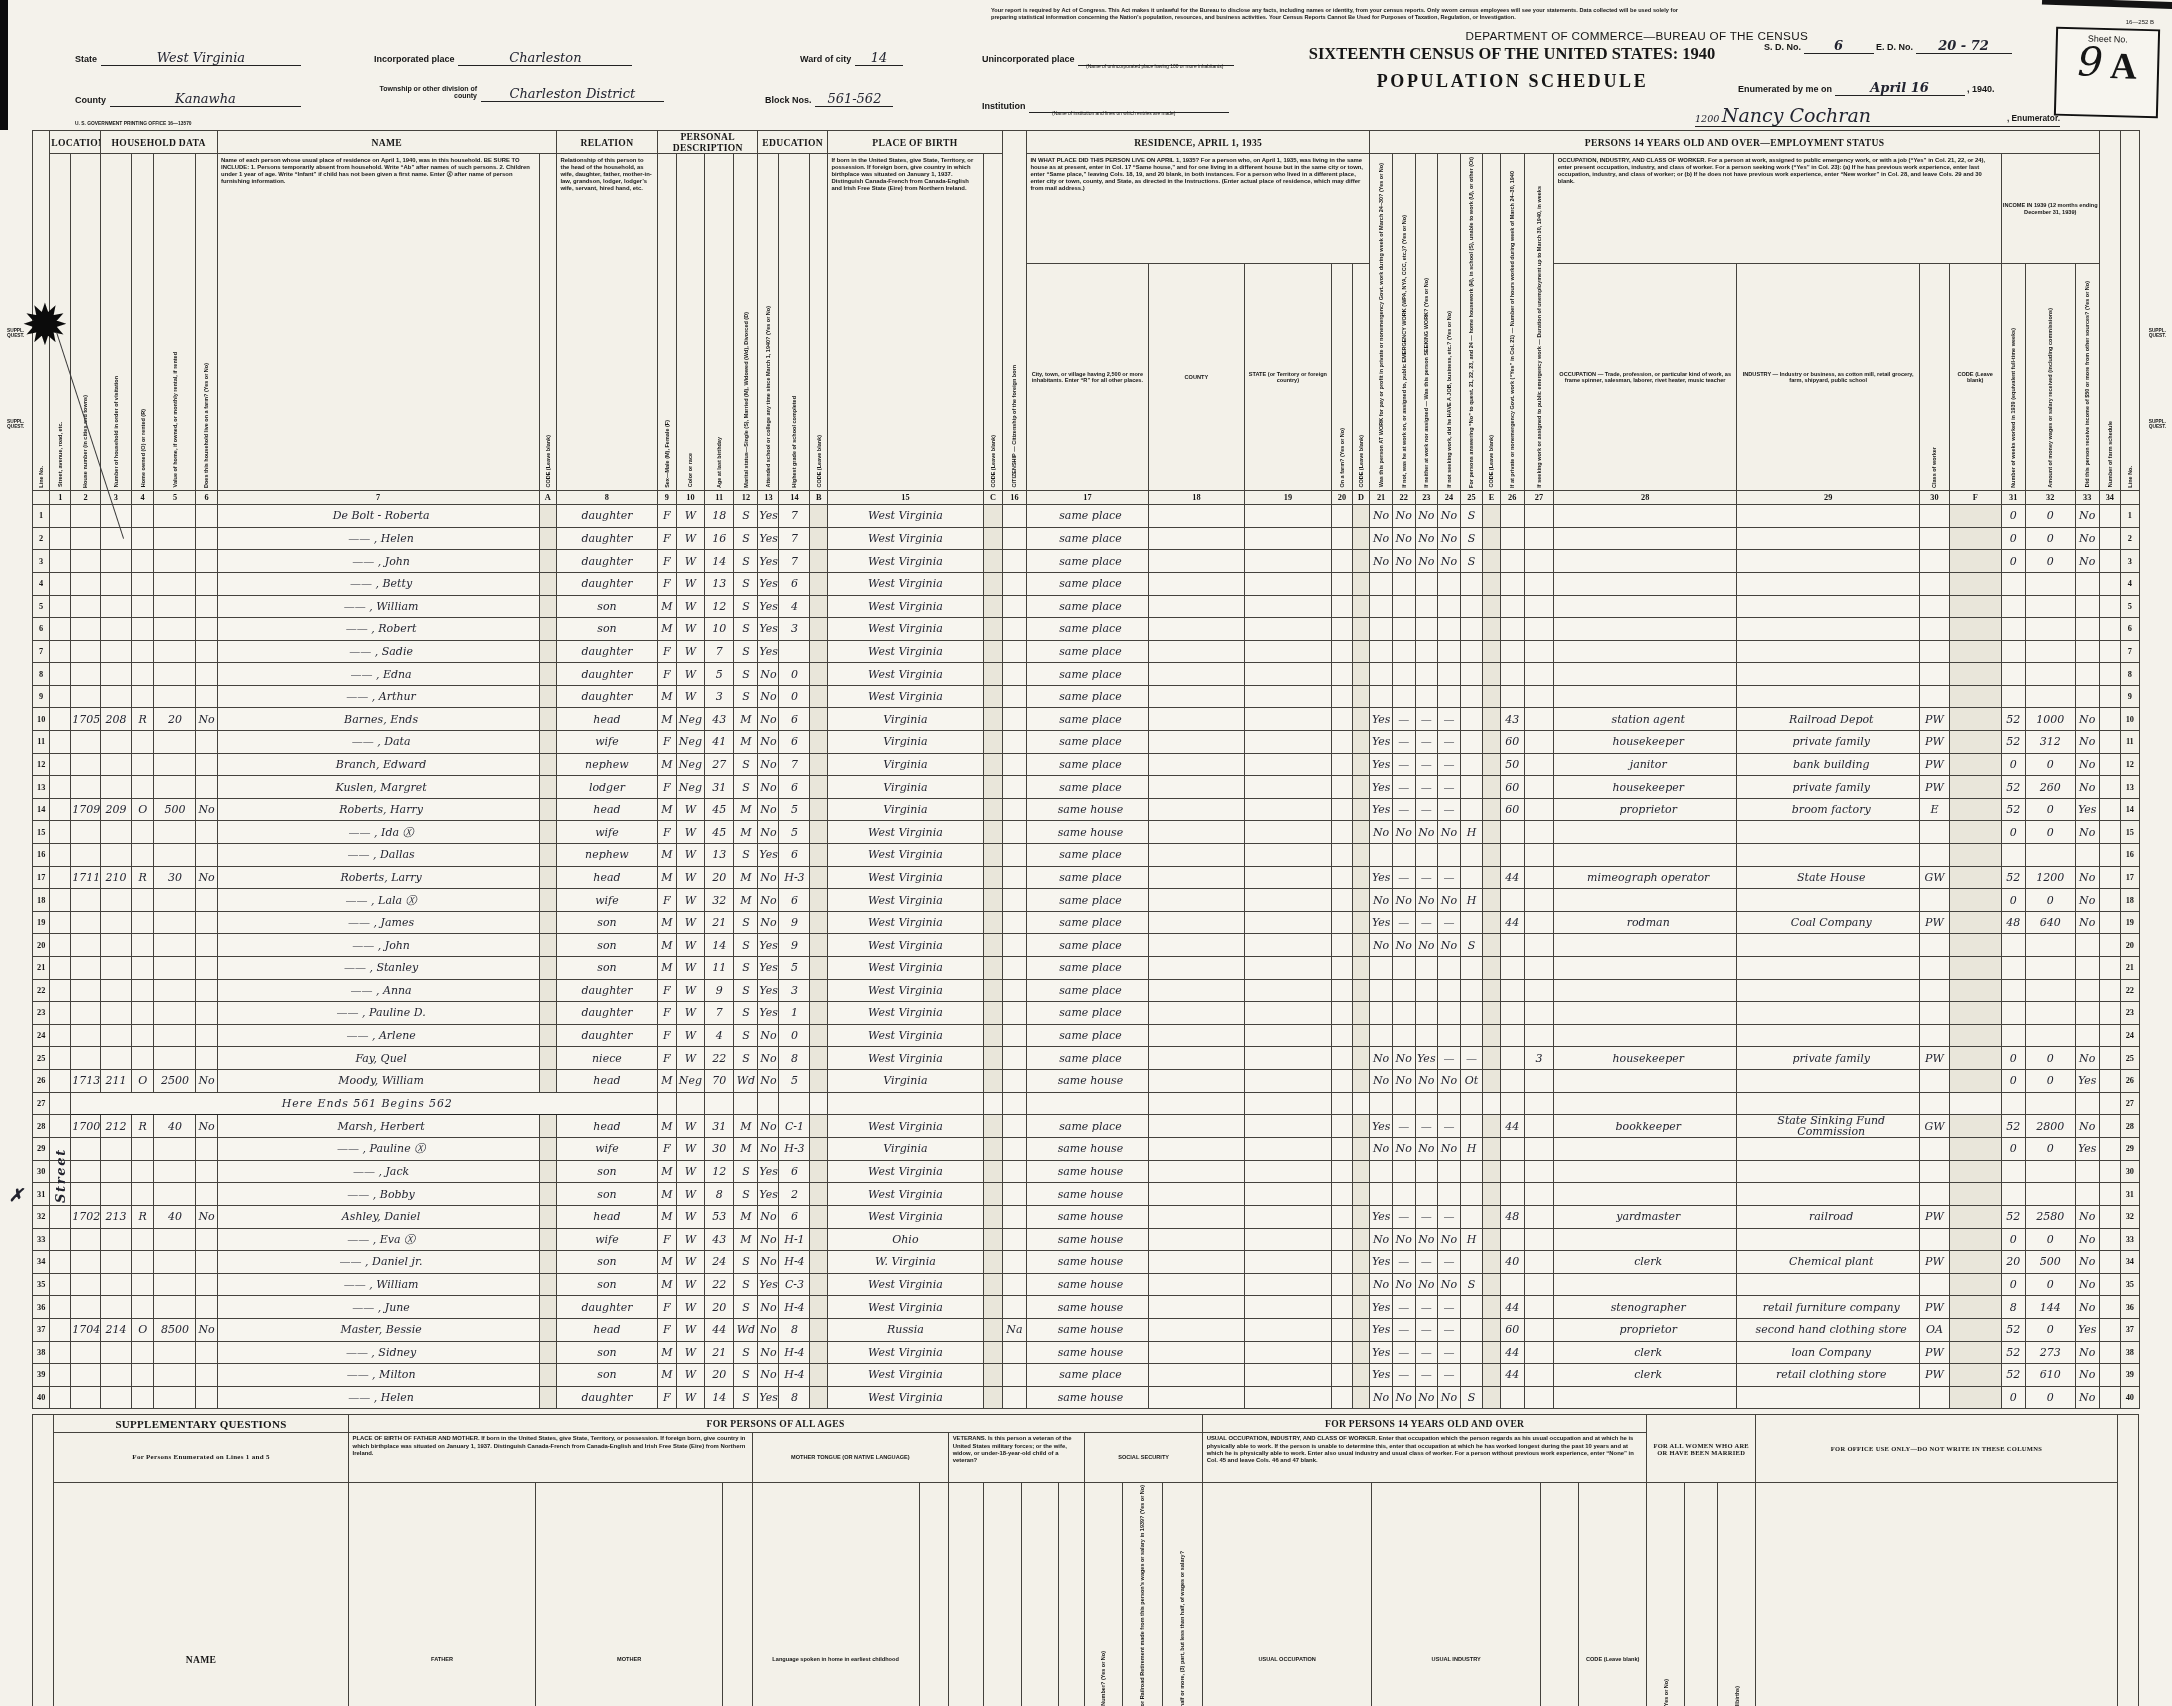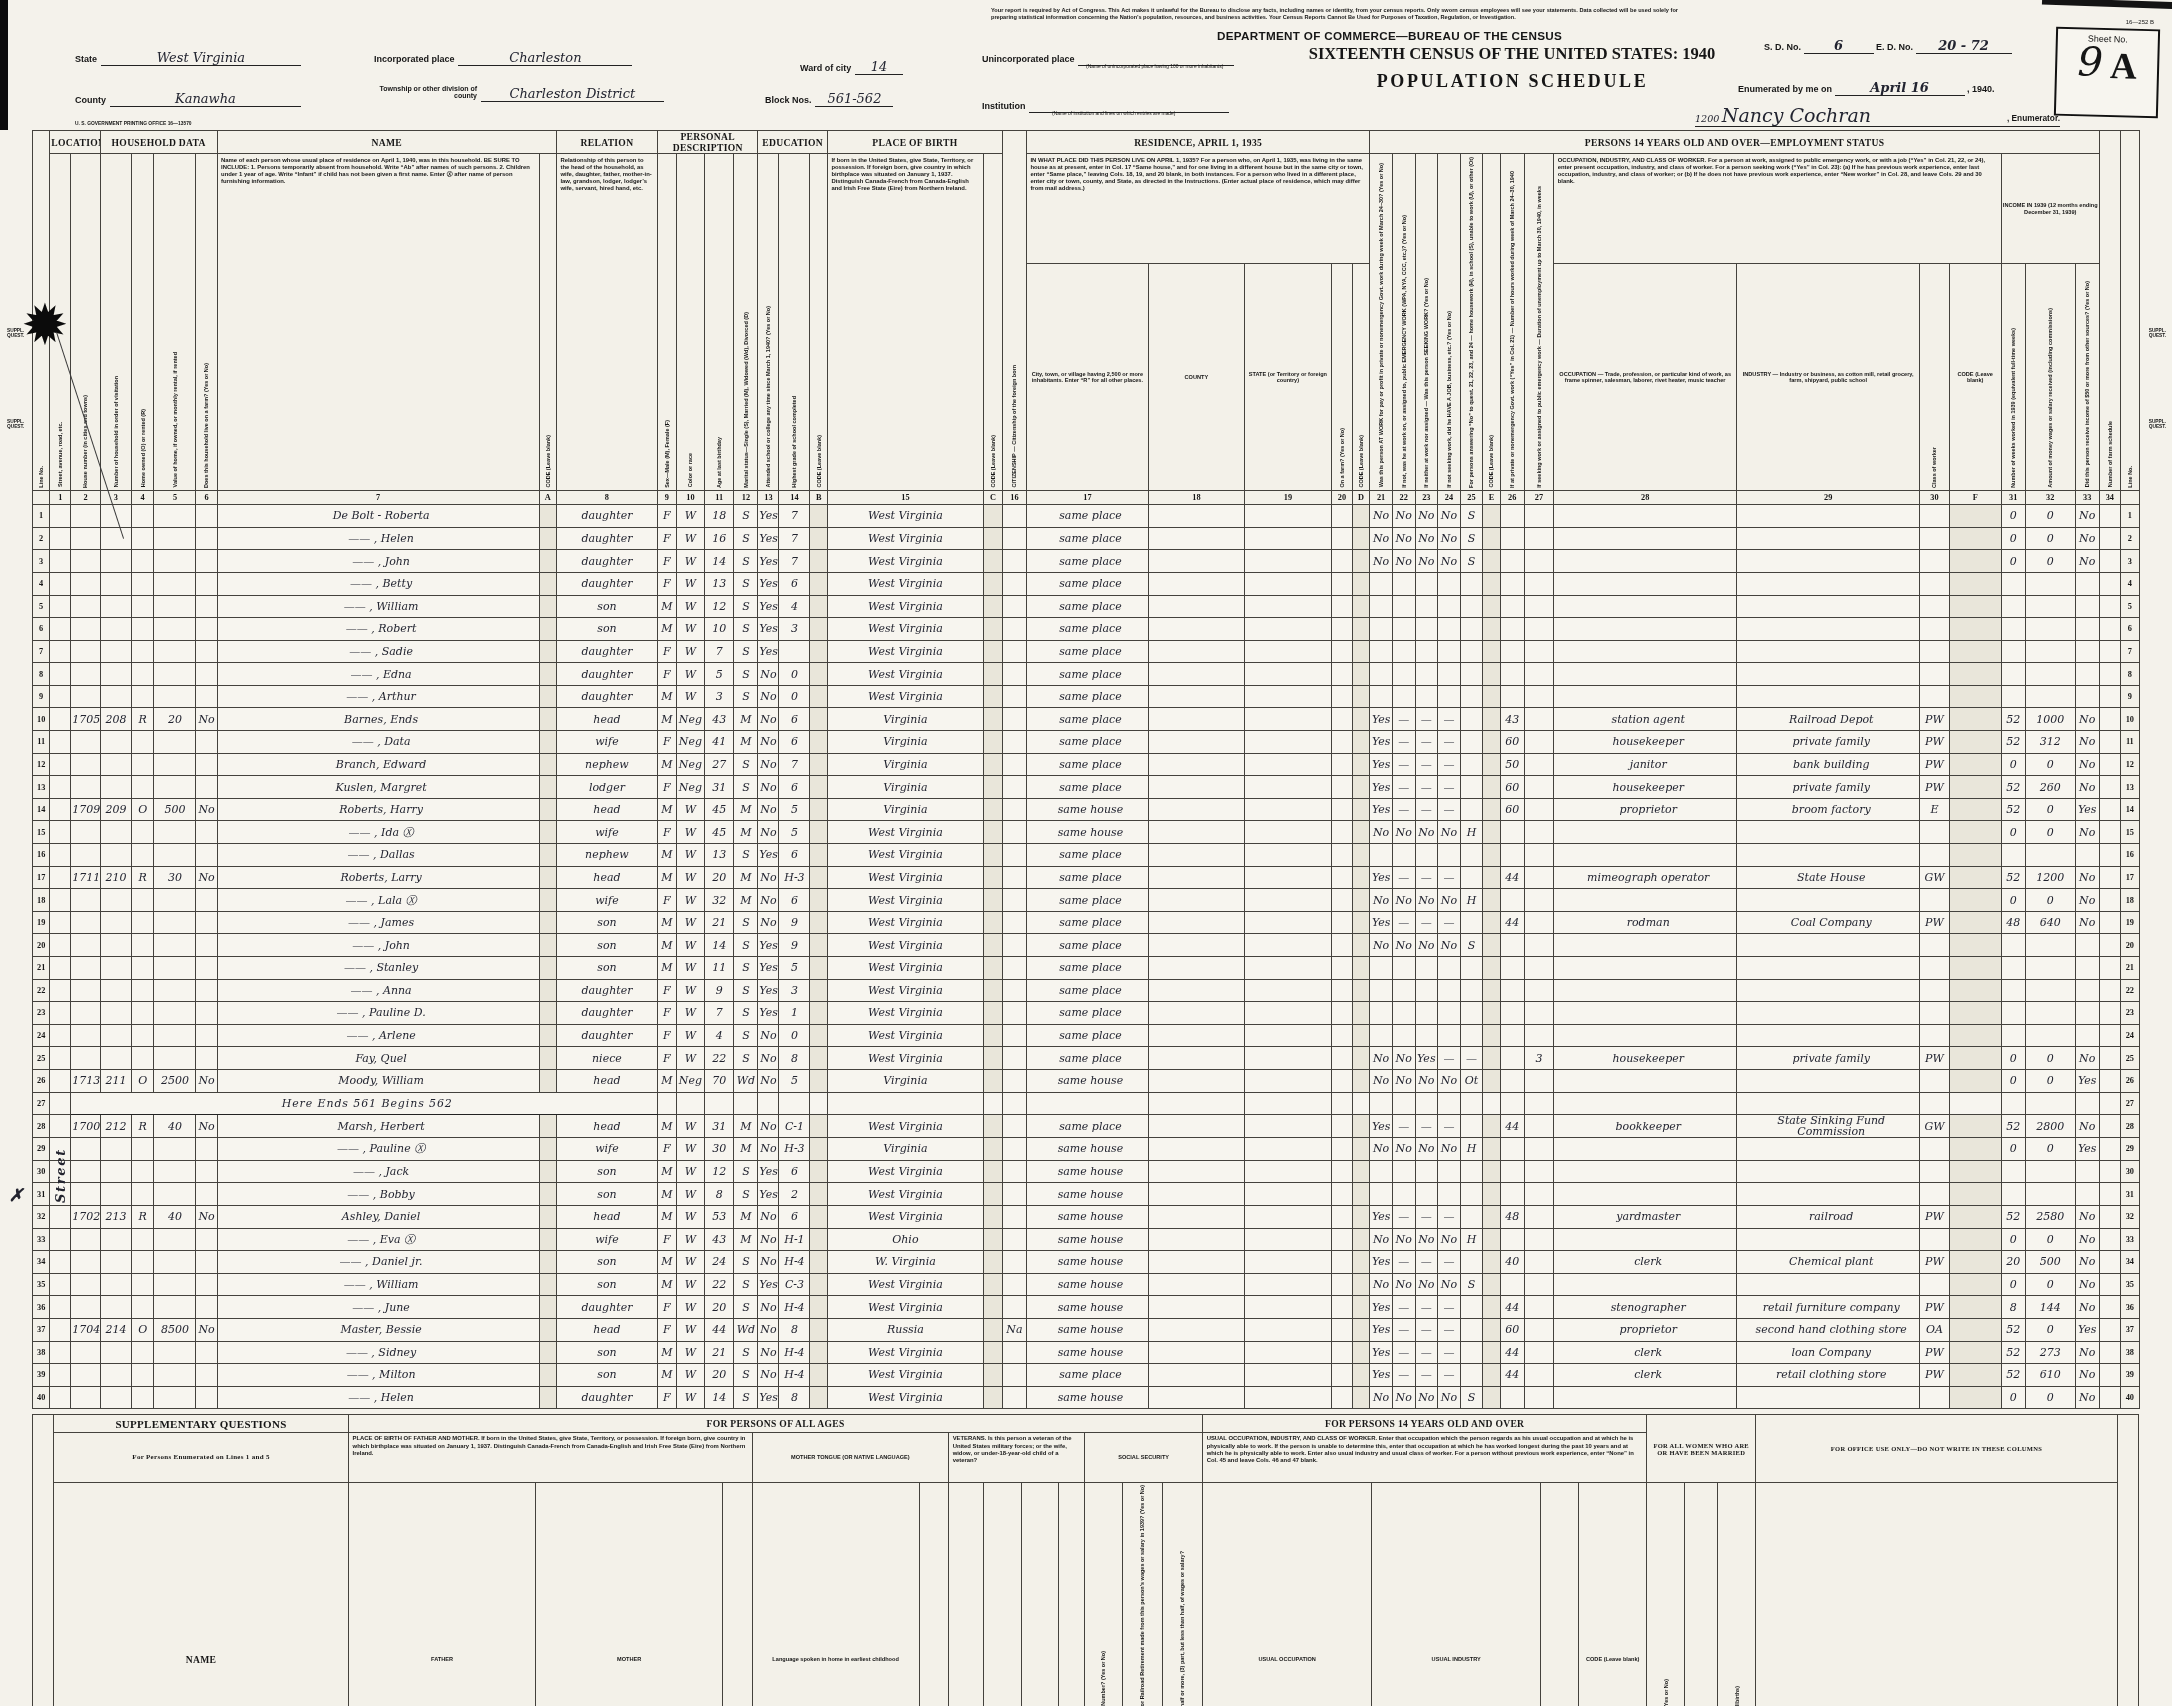--- a/index.html
+++ b/index.html
@@ -4,21 +4,21 @@
 <style>
   html,body{margin:0;padding:0;background:#9a968e;}
   .sheet{position:relative;width:2173px;height:1707px;background:#f4f2eb;overflow:hidden;
          color:#161616;font-family:"Liberation Sans",sans-serif;}
   .scan-l{position:absolute;left:0;top:0;width:7.8px;height:130px;background:#0c0c0c;}
   .scan-t{position:absolute;left:2042px;top:0;width:139px;height:7px;background:#141414;transform:rotate(2deg);}
   .hdr{position:relative;height:130px;}
   .hdr .abs{position:absolute;}
   .notice{left:991px;top:7px;width:687px;font-size:5.6px;line-height:1.25;font-weight:bold;text-align:justify;}
   .formno{right:19px;top:19px;font-size:6px;}
-  .dept{left:1217px;top:29px;width:591px;text-align:left;font-weight:bold;font-size:11.7px;letter-spacing:0.3px;}
+  .dept{left:1217px;top:29px;width:591px;text-align:right;font-weight:normal;font-size:11.7px;letter-spacing:0.3px;}
   .census{left:1182px;top:44px;width:660px;text-align:center;font-weight:bold;font-size:16.5px;font-family:"Liberation Serif",serif;}
   .ps{left:1217px;top:71px;width:591px;text-align:center;font-weight:bold;font-size:18px;letter-spacing:2.6px;font-family:"Liberation Serif",serif;}
   .sdline{left:1764px;top:38px;font-size:9px;font-weight:bold;}
   .enumline{left:1738px;top:80px;font-size:9px;font-weight:bold;}
   .sigline{left:1695px;top:104px;font-size:8.7px;width:365px;border-bottom:1.3px solid #222;}
   .sheetbox{position:absolute;right:14px;top:28px;width:104px;height:89px;border:2.2px solid #111;
             background:#f7f5ef;transform:rotate(1.5deg);text-align:center;font-size:9px;padding-top:3.5px;box-sizing:border-box;}
   .sheetbox .hwbig{font-family:"DejaVu Serif",serif;font-style:italic;font-size:40px;line-height:.9;}
   .sheetbox .bigA{font-family:"Liberation Serif",serif;font-weight:bold;font-size:37px;vertical-align:top;margin-left:7px;}
   .lab{font-size:9px;font-weight:bold;}
@@ -95,21 +95,21 @@
     </div>
 
     <div class="abs" style="left:75px;top:49px">
       <span class="lab">State</span>
       <span class="hw uline" style="width:200px">West Virginia</span>
     </div>
     <div class="abs" style="left:374px;top:49px">
       <span class="lab">Incorporated place</span>
       <span class="hw uline" style="width:174px">Charleston</span>
     </div>
-    <div class="abs" style="left:800px;top:58px">
+    <div class="abs" style="left:800px;top:49px">
       <span class="lab">Ward of city</span>
       <span class="hw uline" style="width:48px">14</span>
     </div>
     <div class="abs" style="left:982px;top:49px;width:313px">
       <span class="lab">Unincorporated place</span>
       <span class="uline" style="width:156px">&nbsp;</span>
       <span class="cap" style="margin-left:104px">(Name of unincorporated place having 100 or more inhabitants)</span>
     </div>
     <div class="abs" style="left:75px;top:90px">
       <span class="lab">County</span>

